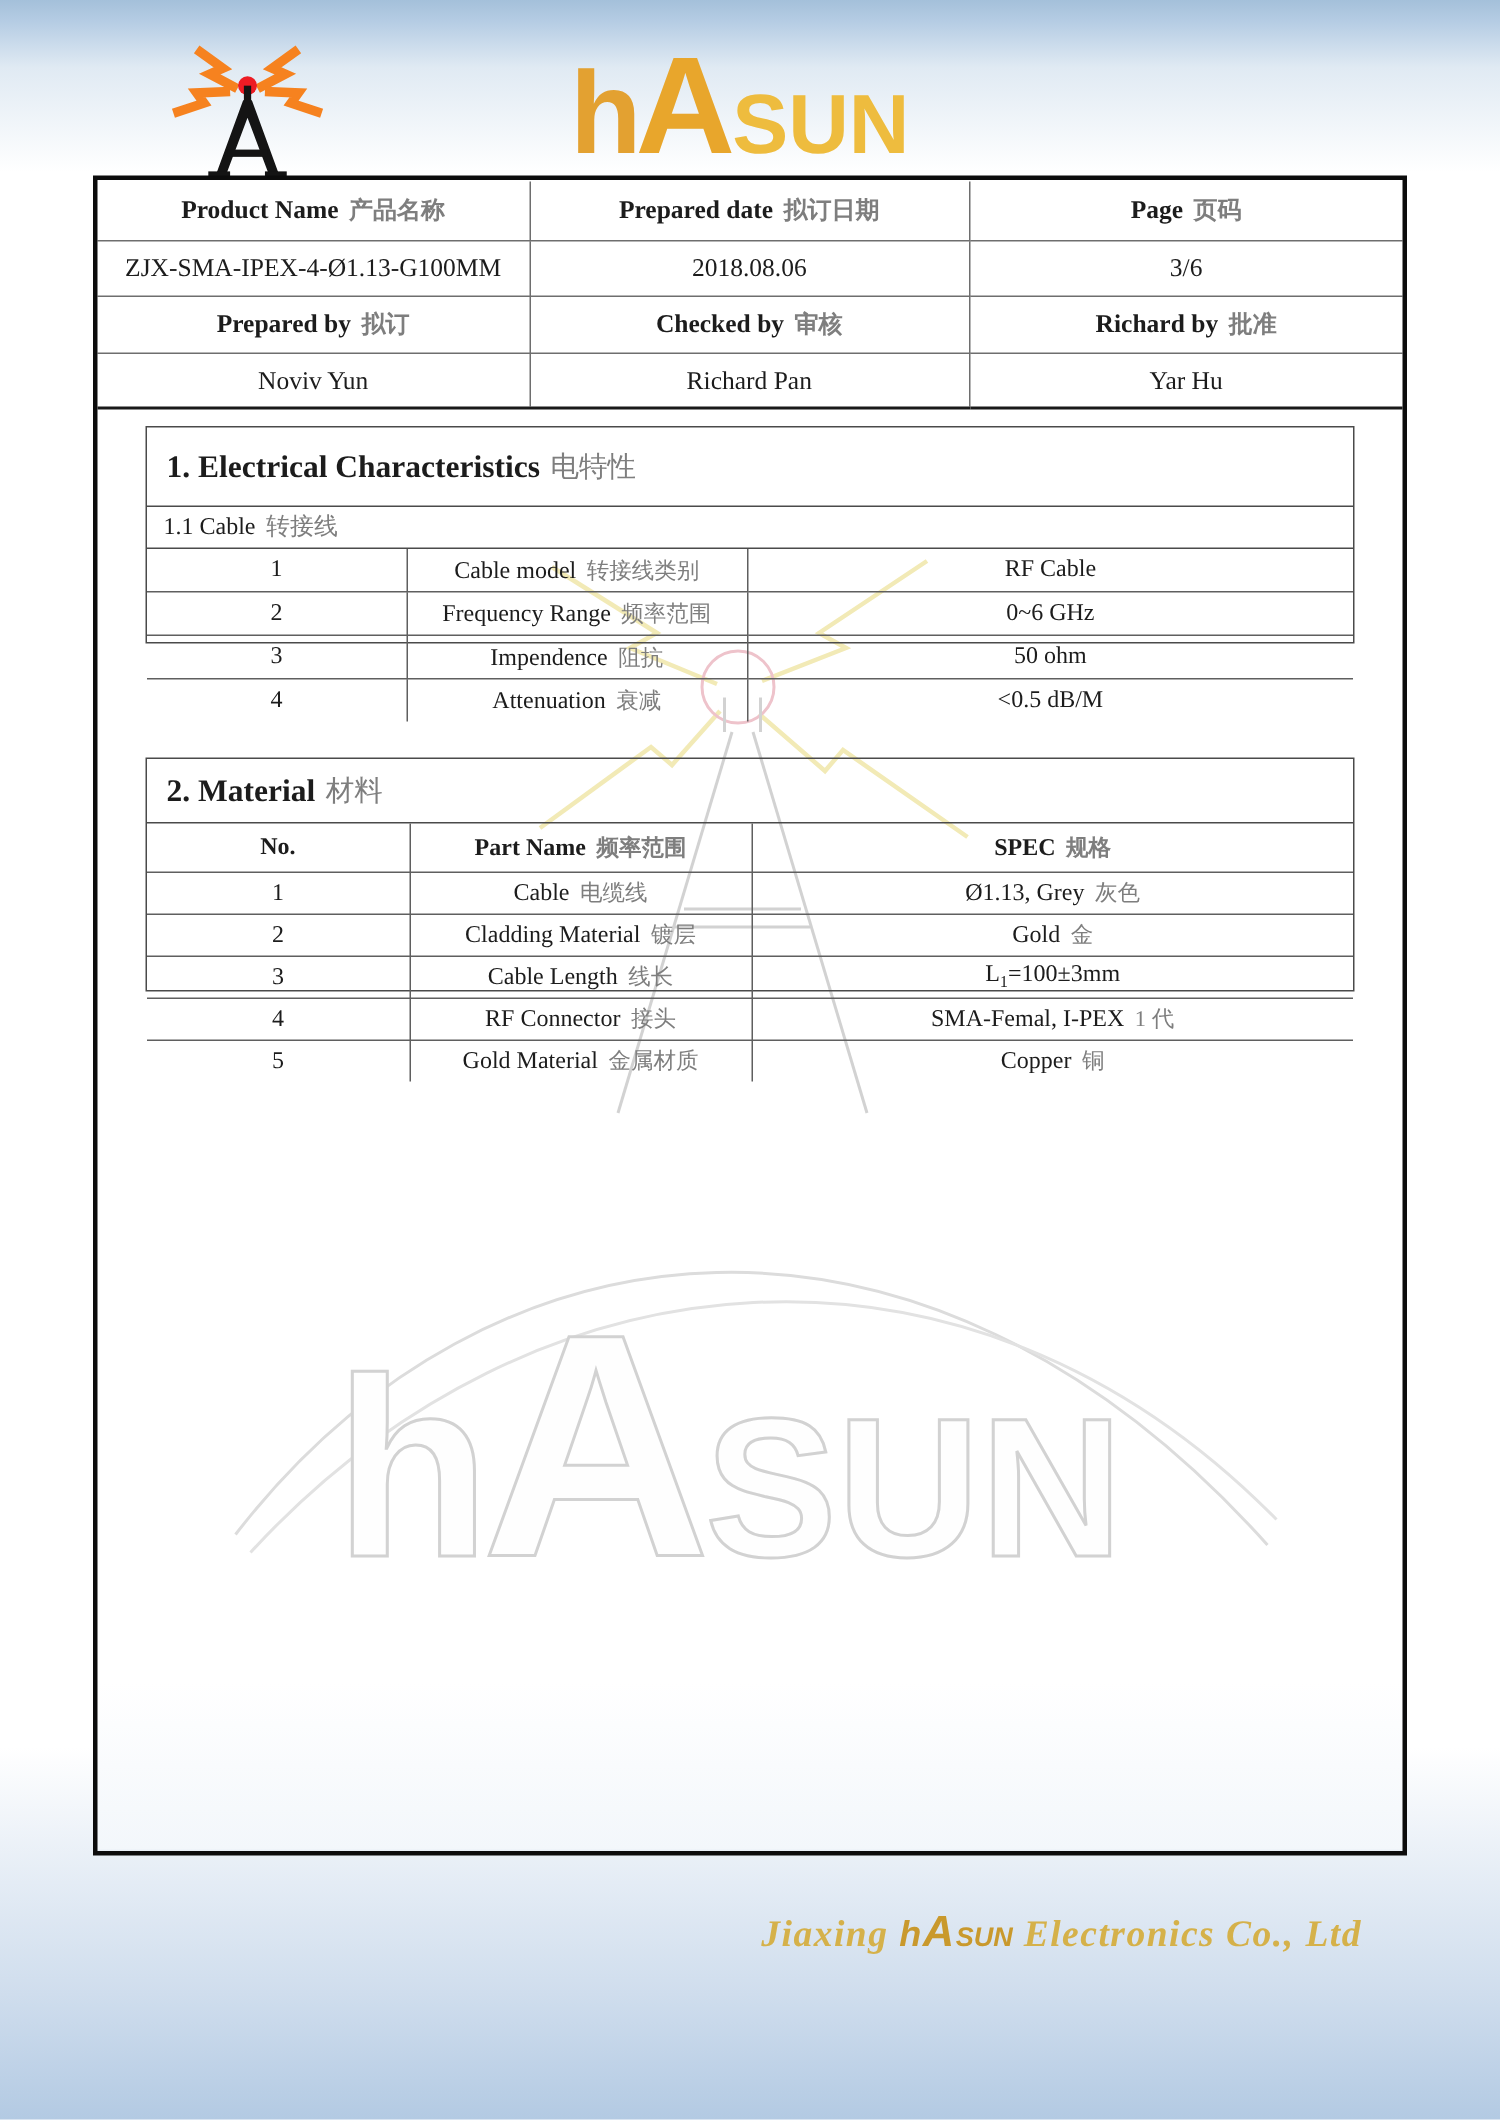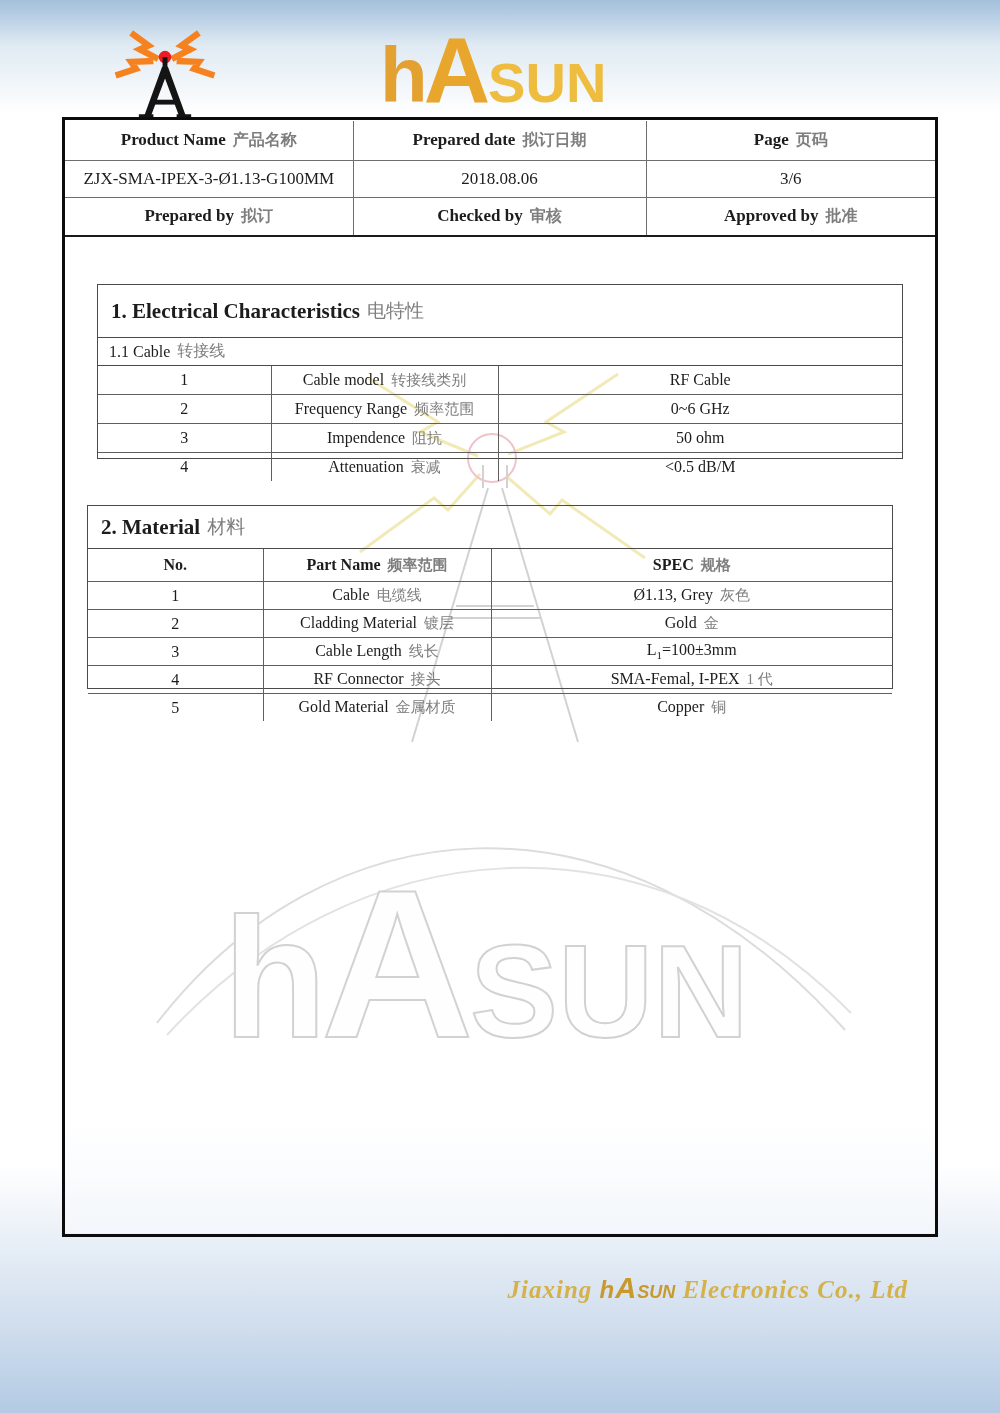--- a/index.html
+++ b/index.html
@@ -27,22 +27,22 @@
   .doc-table td:first-child{border-left:none;}
   .doc-table td:last-child{border-right:none;}
   .doc-table tr:last-child td{border-bottom:2px solid #1a1a1a;}
   .h38 td{height:37px;} .h35 td{height:34px;} .h36 td{height:35px;} .h34 td{height:33px;}
   .bold .en{font-weight:bold;}
   .bold .zh{font-weight:bold;}
   .en{color:#1c1c1c;}
   .zh{color:#7e7e7e;margin-left:7px;font-size:16px;}
   
   .secbox{background:transparent;border:1px solid #4a4a4a;box-sizing:border-box;}
-  .sec1{left:97px;top:284px;width:806px;height:175px;}
-  .sec2{left:87px;top:505px;width:806px;height:184px;}
+  .sec1{left:97px;top:284px;width:806px;height:145px;}
+  .sec2{left:97px;top:505px;width:806px;height:156px;}
   .sec-title{border-bottom:1px solid #4a4a4a;padding-left:13px;
      font-size:21px;font-weight:bold;color:#111;display:flex;align-items:center;}
   .sec1 .sec-title{height:52px;}
   .sec2 .sec-title{height:42px;}
   .sec-title .zh{font-size:19px;font-weight:normal;}
   .sec-sub{height:27px;border-bottom:1px solid #4a4a4a;padding-left:11px;
      font-size:16px;font-weight:normal;color:#111;display:flex;align-items:center;}
   .spec-table{width:100%;}
   .spec-table td{font-size:16px;border-color:#5f5f5f;}
   .spec-table td:first-child{border-left:none;}
@@ -118,28 +118,33 @@
       <col style="width:293px">
       <col style="width:289px">
     </colgroup>
   <tbody>
       <tr class="h38 bold">
     <td><span class="en">Product Name</span><span class="zh">产品名称</span></td>
     <td><span class="en">Prepared date</span><span class="zh">拟订日期</span></td>
     <td><span class="en">Page</span><span class="zh">页码</span></td>
   </tr>
   <tr class="h35">
-    <td>ZJX-SMA-IPEX-3-Ø1.13-G100MM</td>
+    <td>ZJX-SMA-IPEX-4-Ø1.13-G100MM</td>
     <td>2018.08.06</td>
     <td>3/6</td>
   </tr>
   <tr class="h36 bold">
     <td><span class="en">Prepared by</span><span class="zh">拟订</span></td>
     <td><span class="en">Checked by</span><span class="zh">审核</span></td>
-    <td><span class="en">Approved by</span><span class="zh">批准</span></td>
+    <td><span class="en">Richard by</span><span class="zh">批准</span></td>
+  </tr>
+  <tr class="h34">
+    <td>Noviv Yun</td>
+    <td>Richard Pan</td>
+    <td>Yar Hu</td>
   </tr>
 </tbody>
   </table>
 
 <div class="abs secbox sec1">
   <div class="sec-title">
     <span class="en">1. Electrical Characteristics</span>
     <span class="zh">电特性</span>
   </div>
   <div class="sec-sub">

